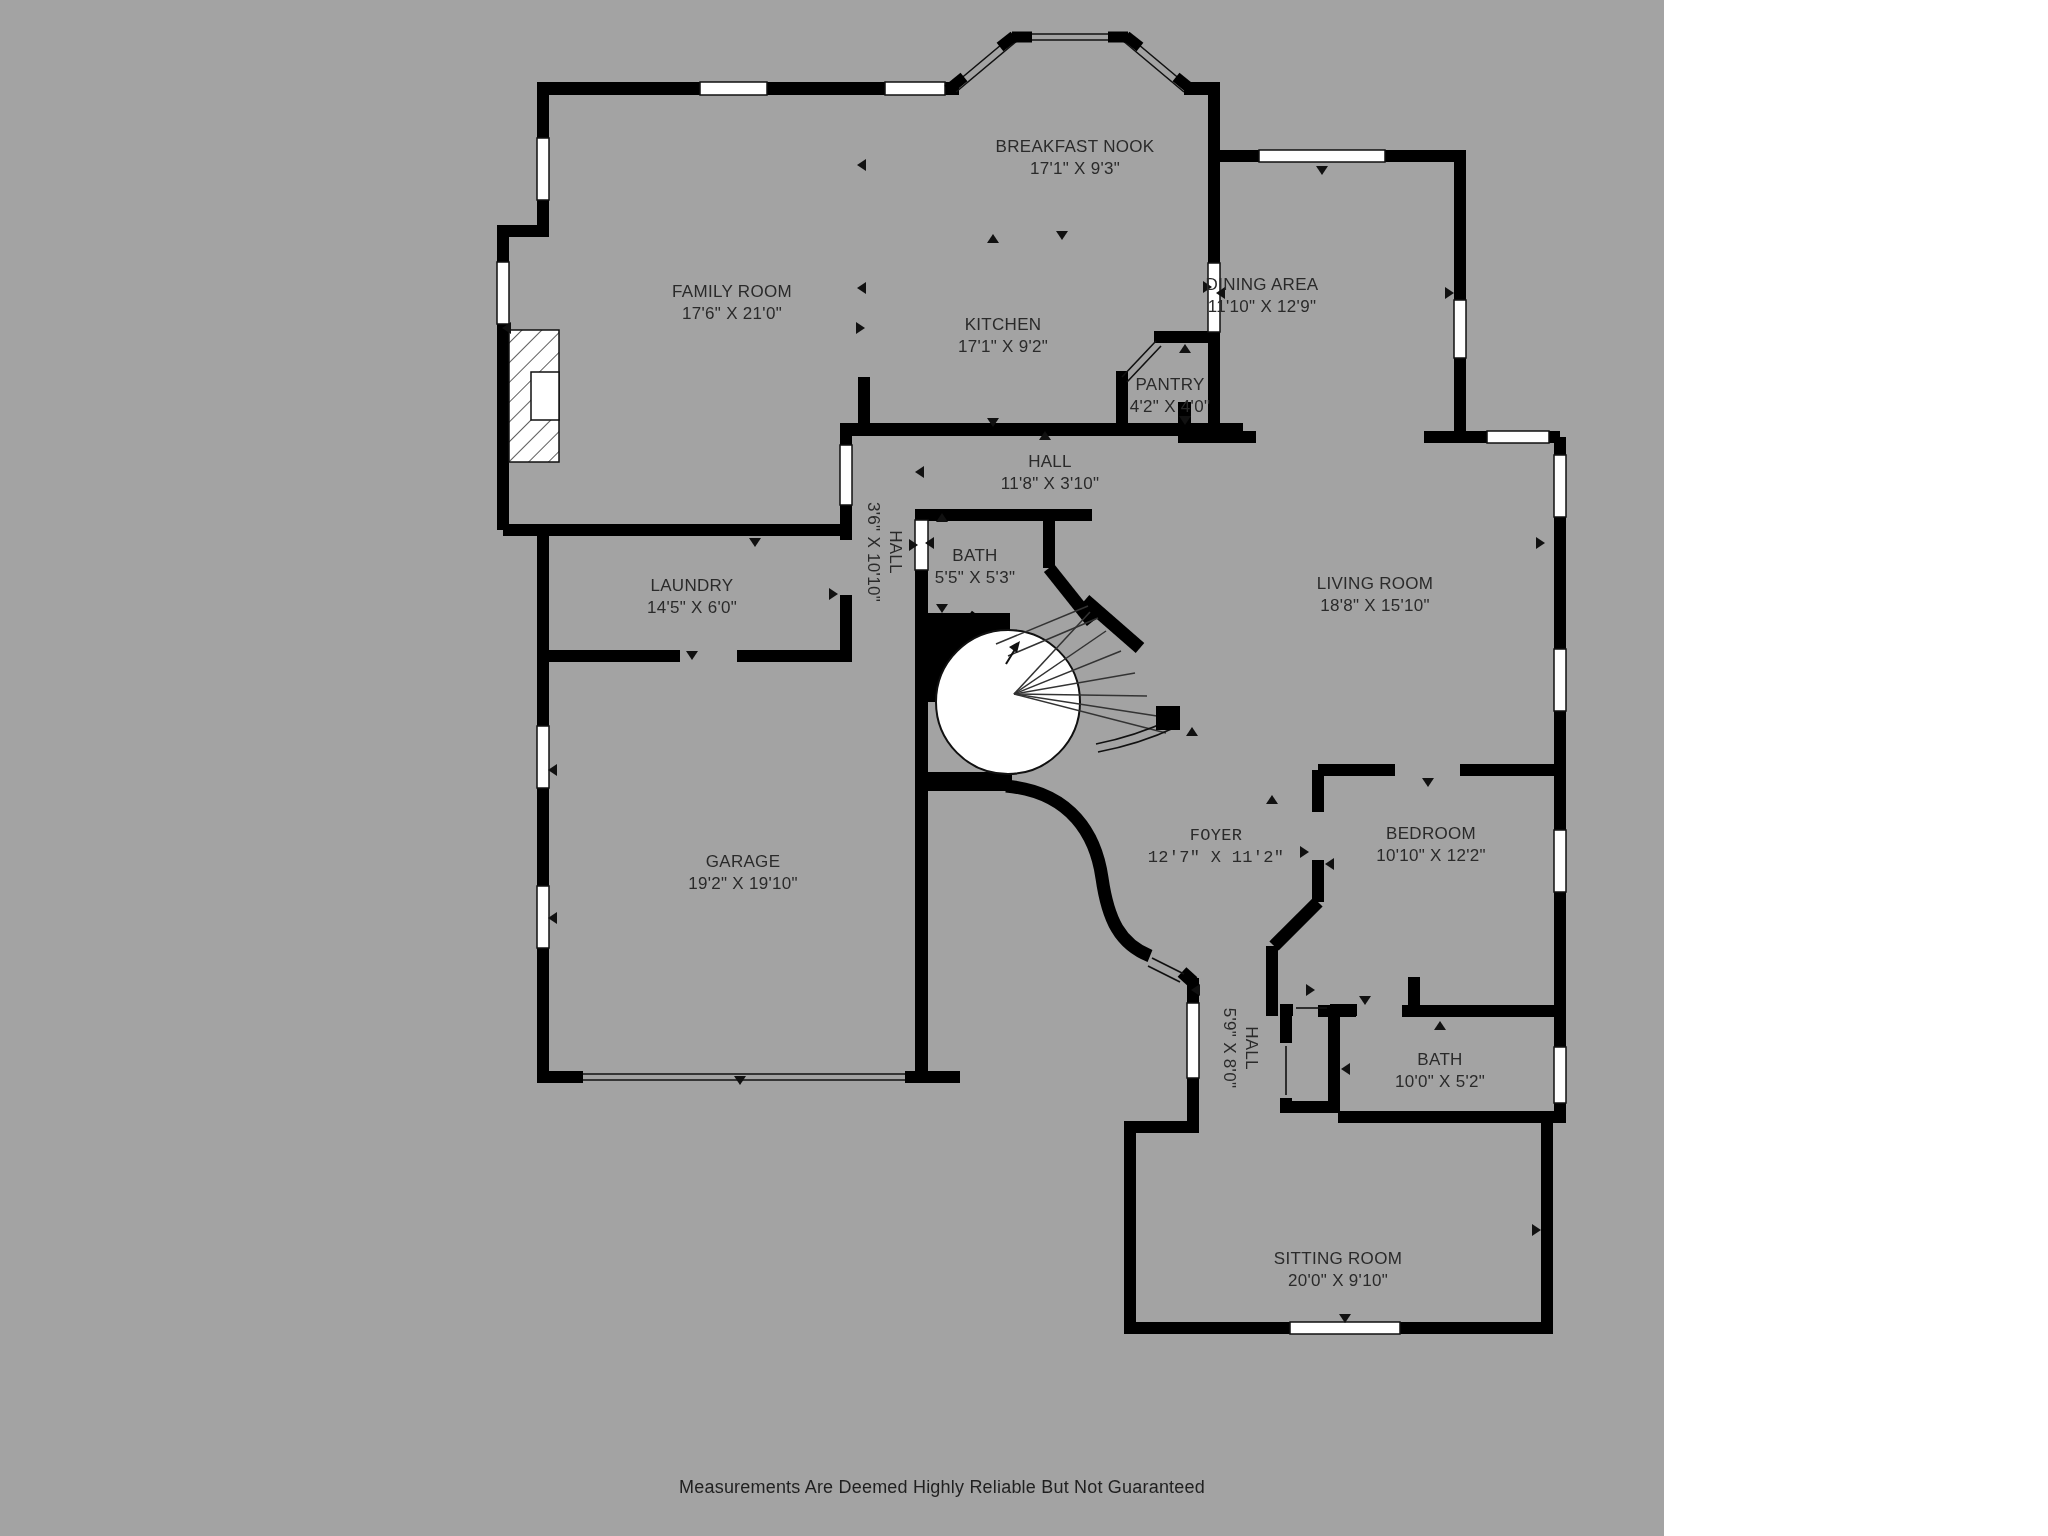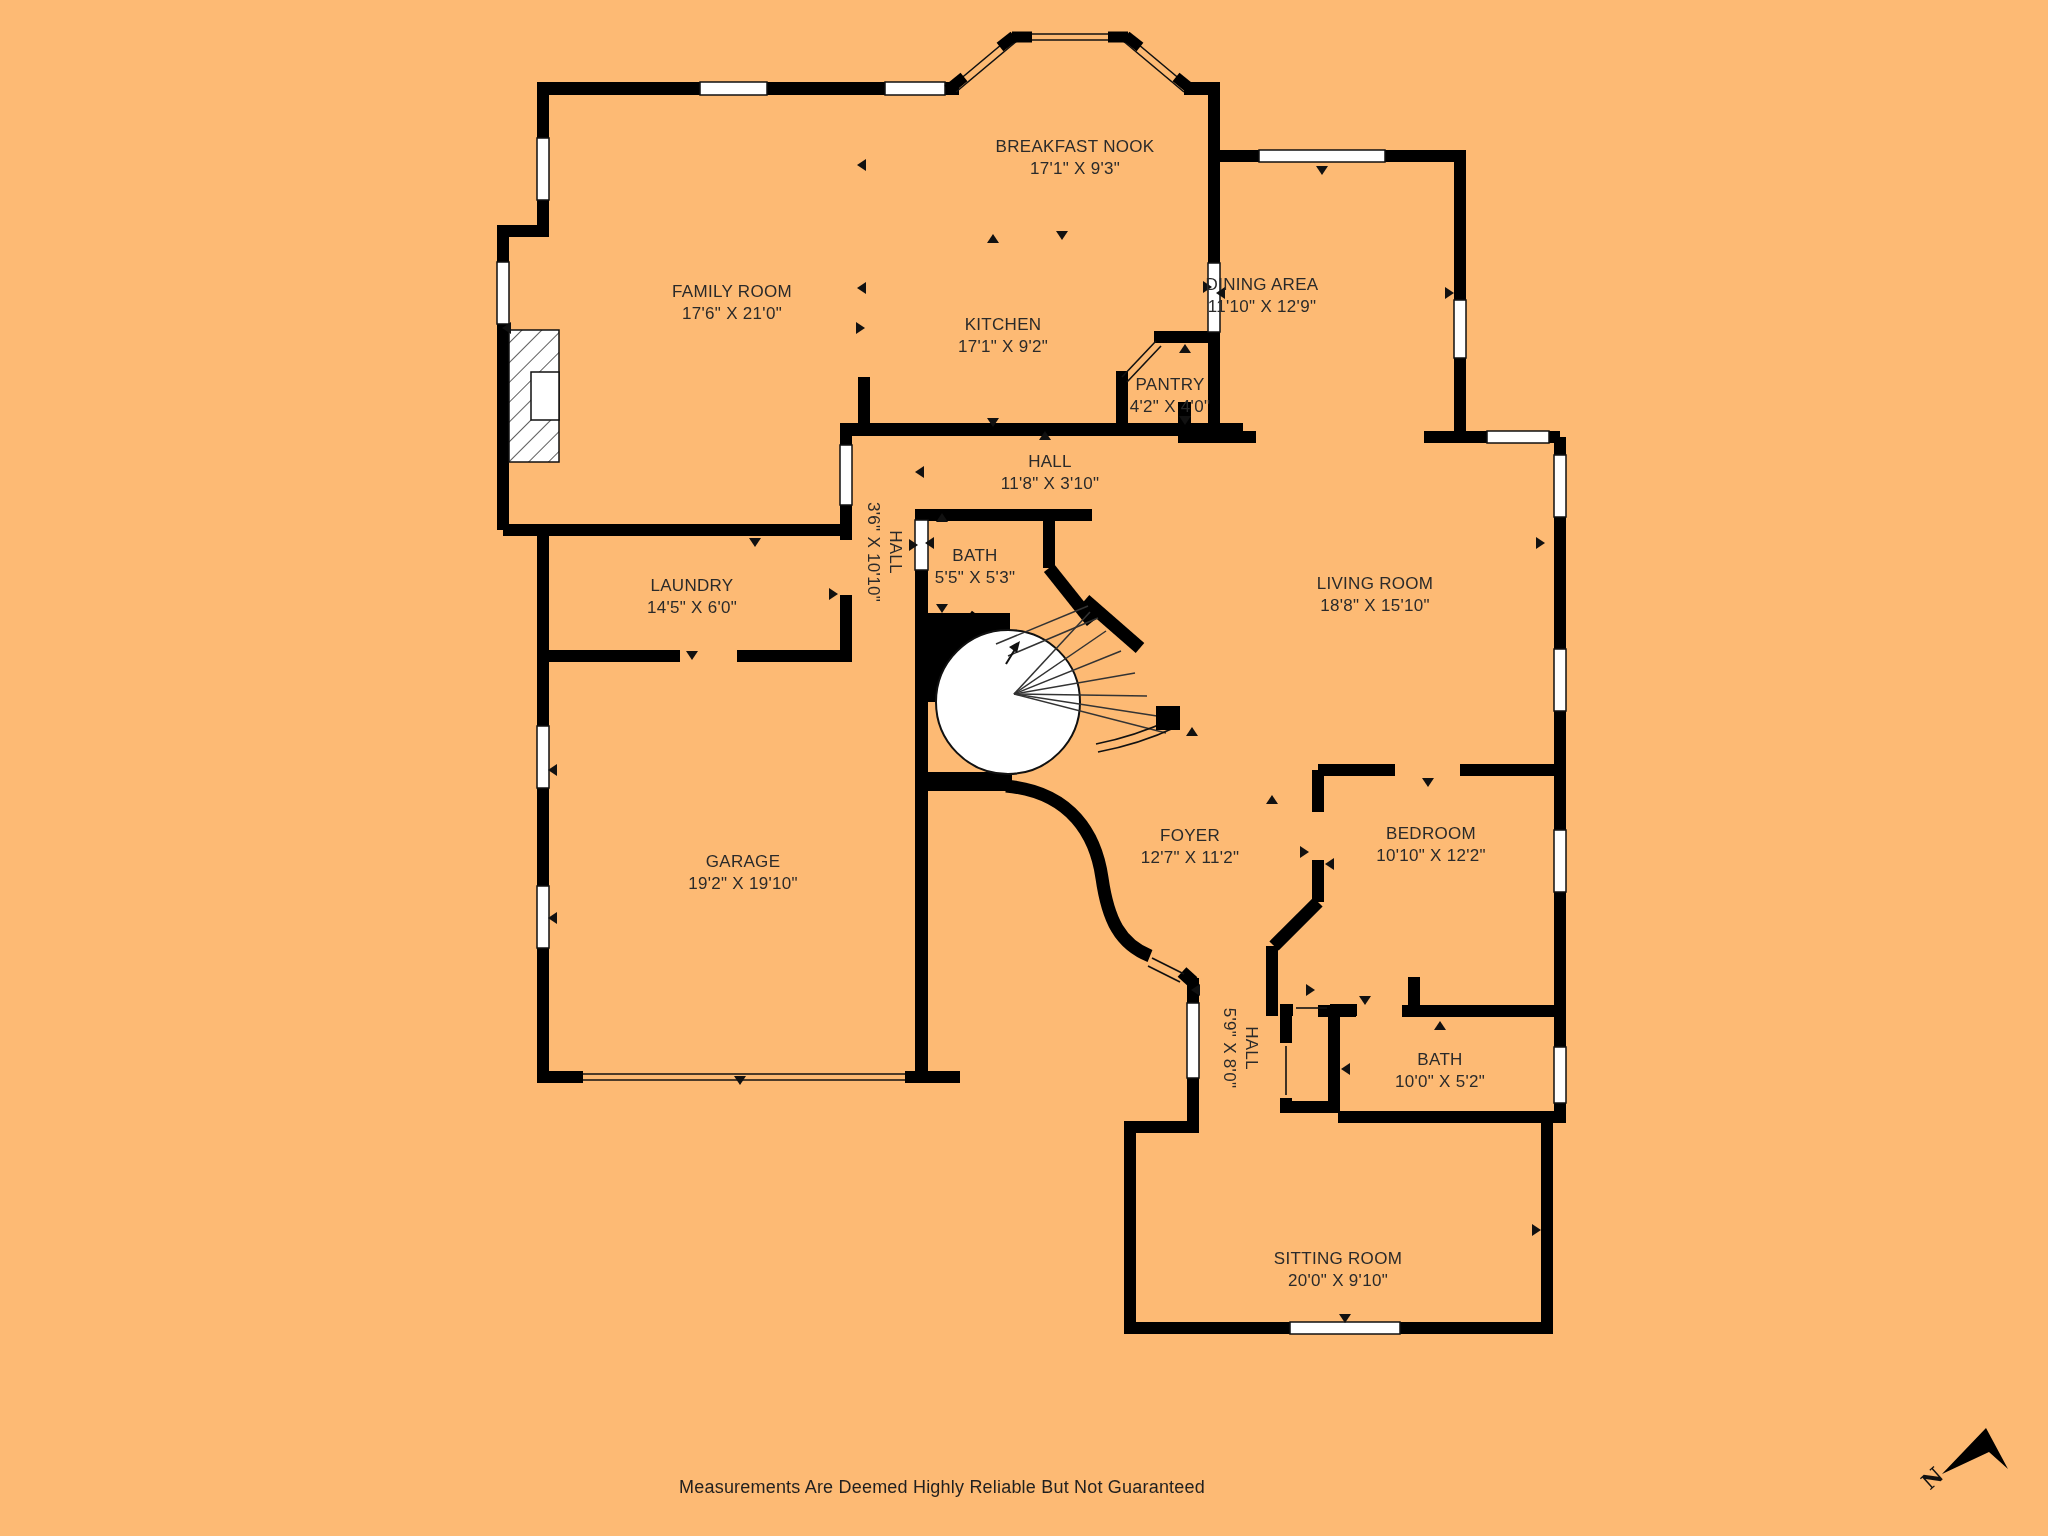--- a/index.html
+++ b/index.html
@@ -1,16 +1,16 @@
 <!DOCTYPE html>
 <html><head>
 <meta charset="utf-8">
 <style>
   html,body{margin:0;padding:0;background:#ffffff;}
-  #canvas{position:relative;width:2048px;height:1536px;background:#fdba74;overflow:hidden;
+  #canvas{position:relative;width:1664px;height:1536px;background:#a3a3a3;overflow:hidden;
           font-family:"Liberation Sans","DejaVu Sans",sans-serif;}
   #plan-svg{position:absolute;left:0;top:0;}
   #room-labels{position:absolute;left:0;top:0;width:100%;height:100%;pointer-events:none;}
   .room-label{position:absolute;text-align:center;color:#2a2a2a;font-size:17px;line-height:1.28;
               letter-spacing:.3px;white-space:nowrap;transform:translate(-50%,-50%);}
   .room-label.rot{transform:translate(-50%,-50%) rotate(90deg);}
   .room-label .rname{display:block;}
   .room-label .rdims{display:block;}
   #footer-note{position:absolute;left:942px;top:1487px;transform:translate(-50%,-50%);
                color:#1f1f1f;font-size:18px;letter-spacing:.2px;white-space:nowrap;}
@@ -290,21 +290,21 @@
         <span class="rdims">18'8" X 15'10"</span>
       </div>
       <div class="room-label" style="left: 692px; top: 597px;">
         <span class="rname">LAUNDRY</span>
         <span class="rdims">14'5" X 6'0"</span>
       </div>
       <div class="room-label" style="left: 743px; top: 873px;">
         <span class="rname">GARAGE</span>
         <span class="rdims">19'2" X 19'10"</span>
       </div>
-      <div class="room-label" style="left: 1190px; top: 847px;">
+      <div class="room-label" style="left: 1216px; top: 847px; font-family: Liberation Mono, monospace;">
         <span class="rname">FOYER</span>
         <span class="rdims">12'7" X 11'2"</span>
       </div>
       <div class="room-label" style="left: 1431px; top: 845px;">
         <span class="rname">BEDROOM</span>
         <span class="rdims">10'10" X 12'2"</span>
       </div>
       <div class="room-label rot" style="left: 1240px; top: 1048px;">
         <span class="rname">HALL</span>
         <span class="rdims">5'9" X 8'0"</span>

